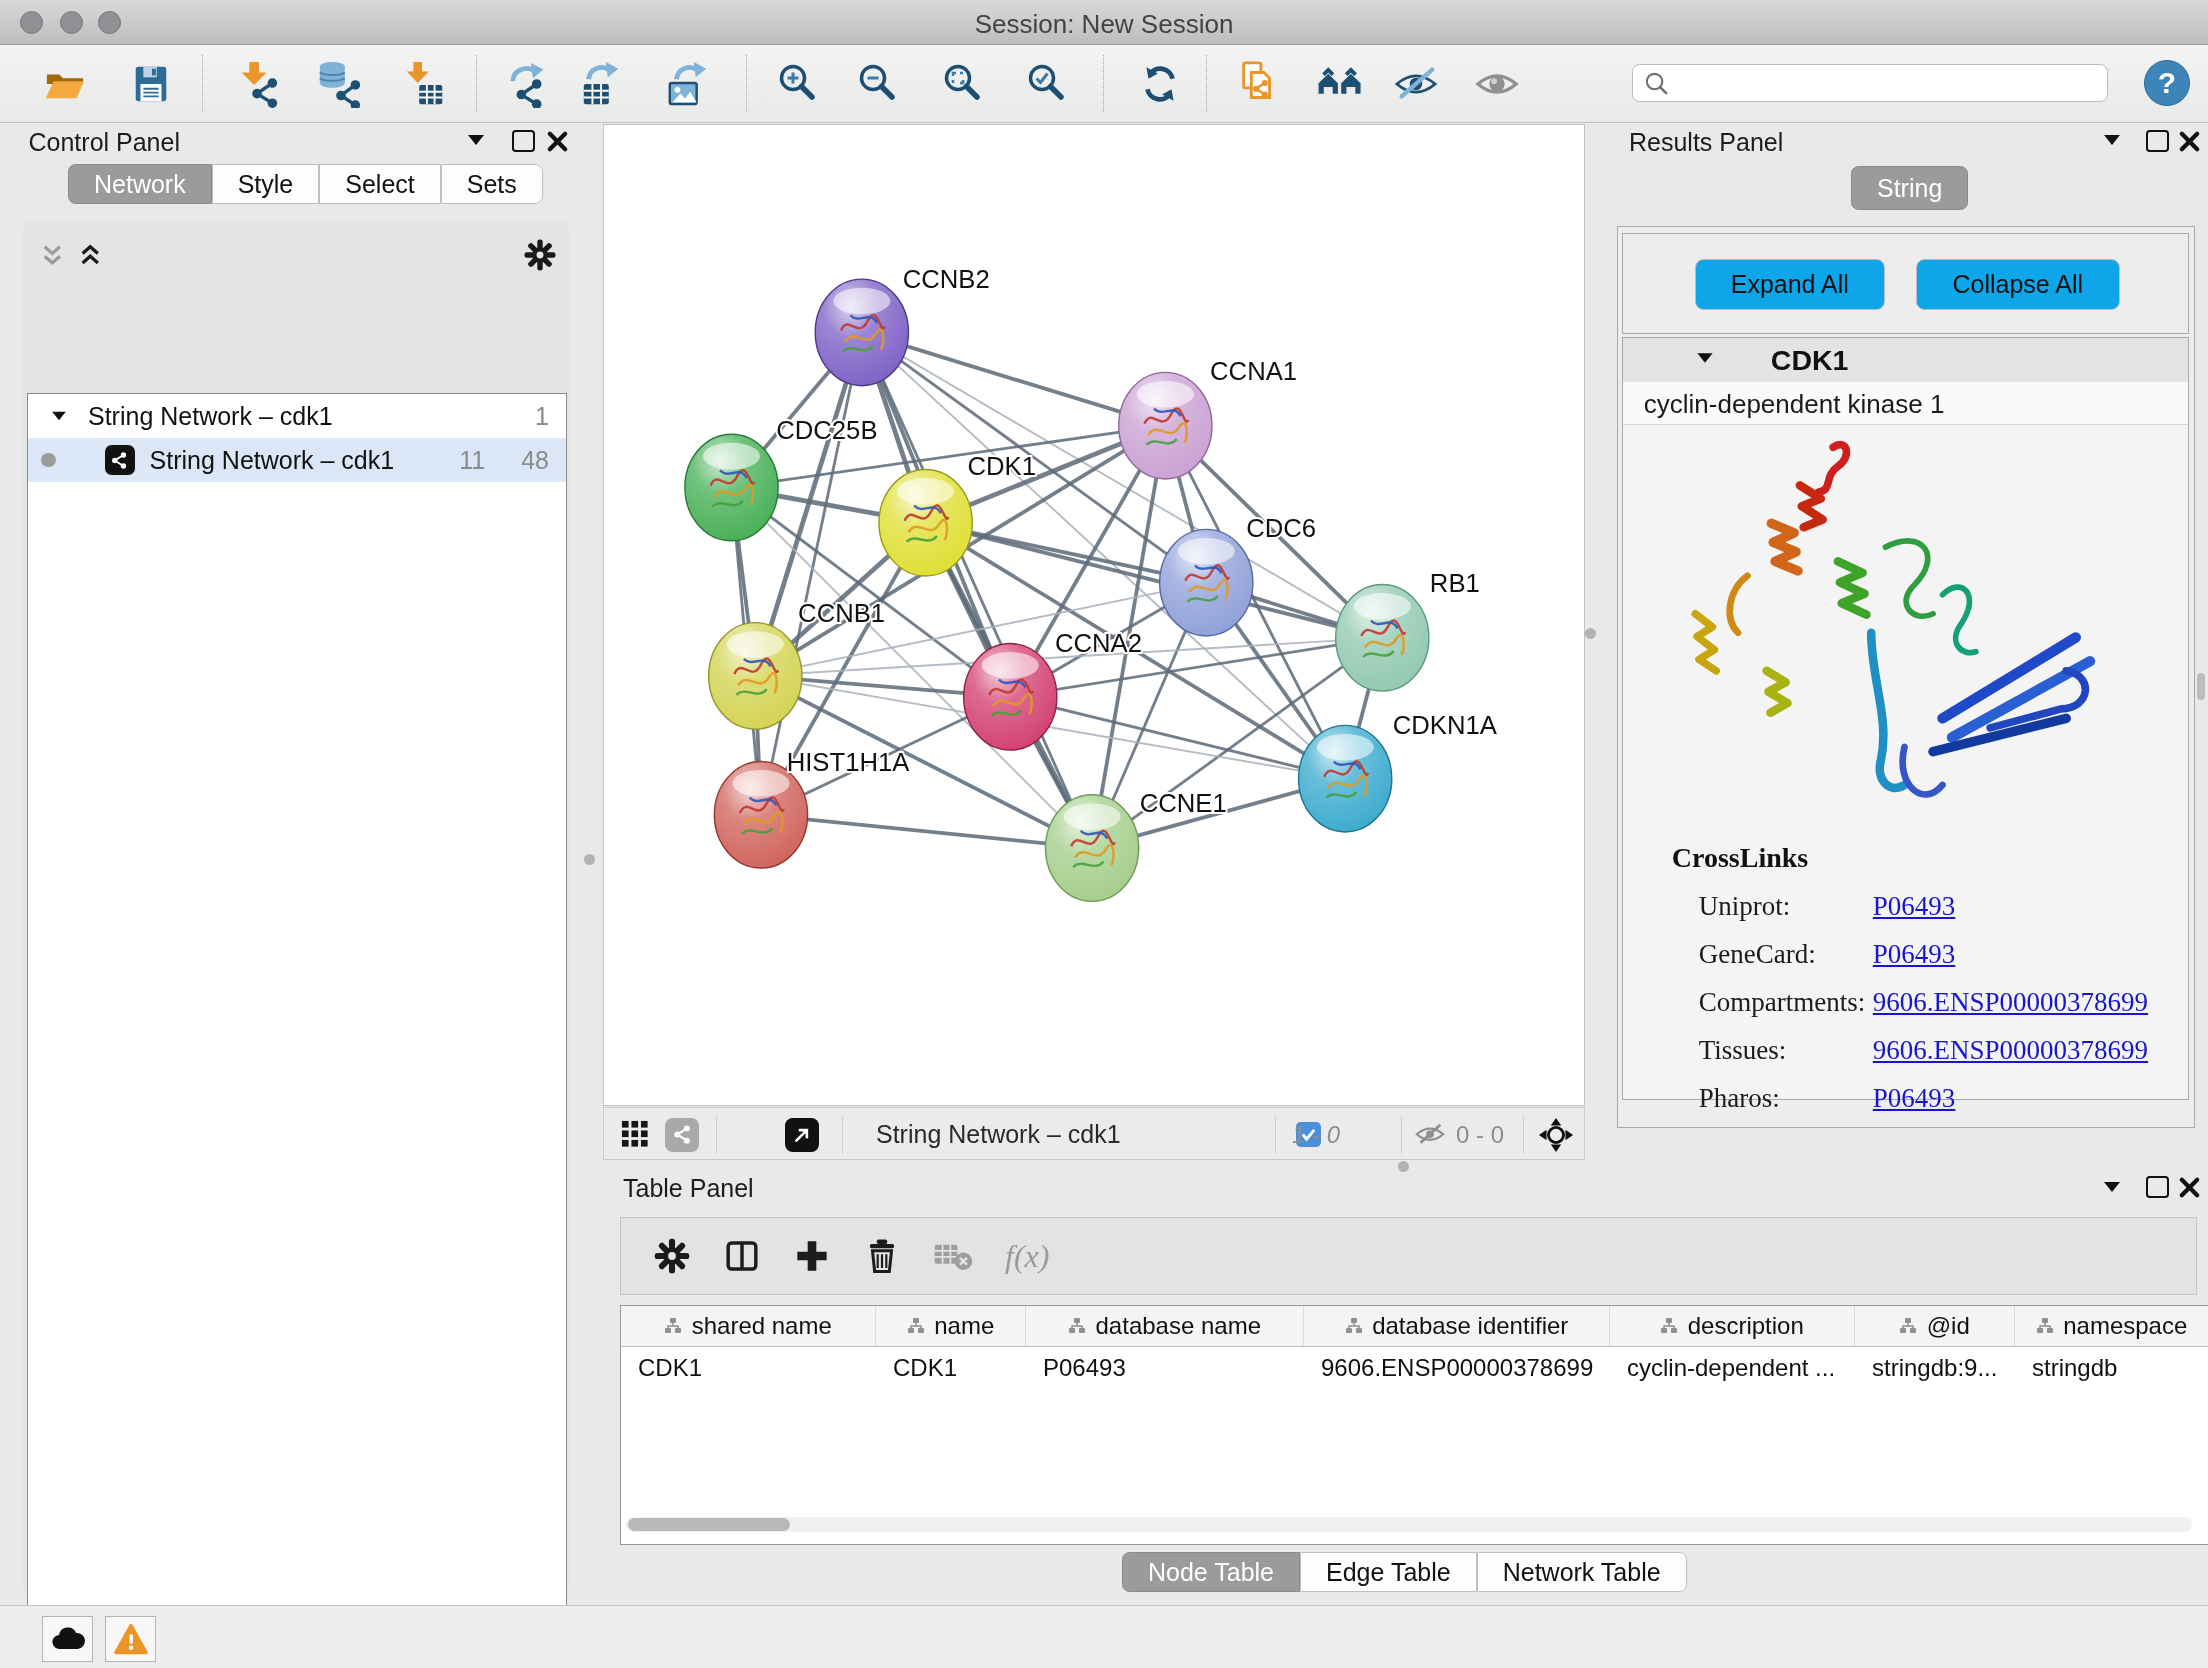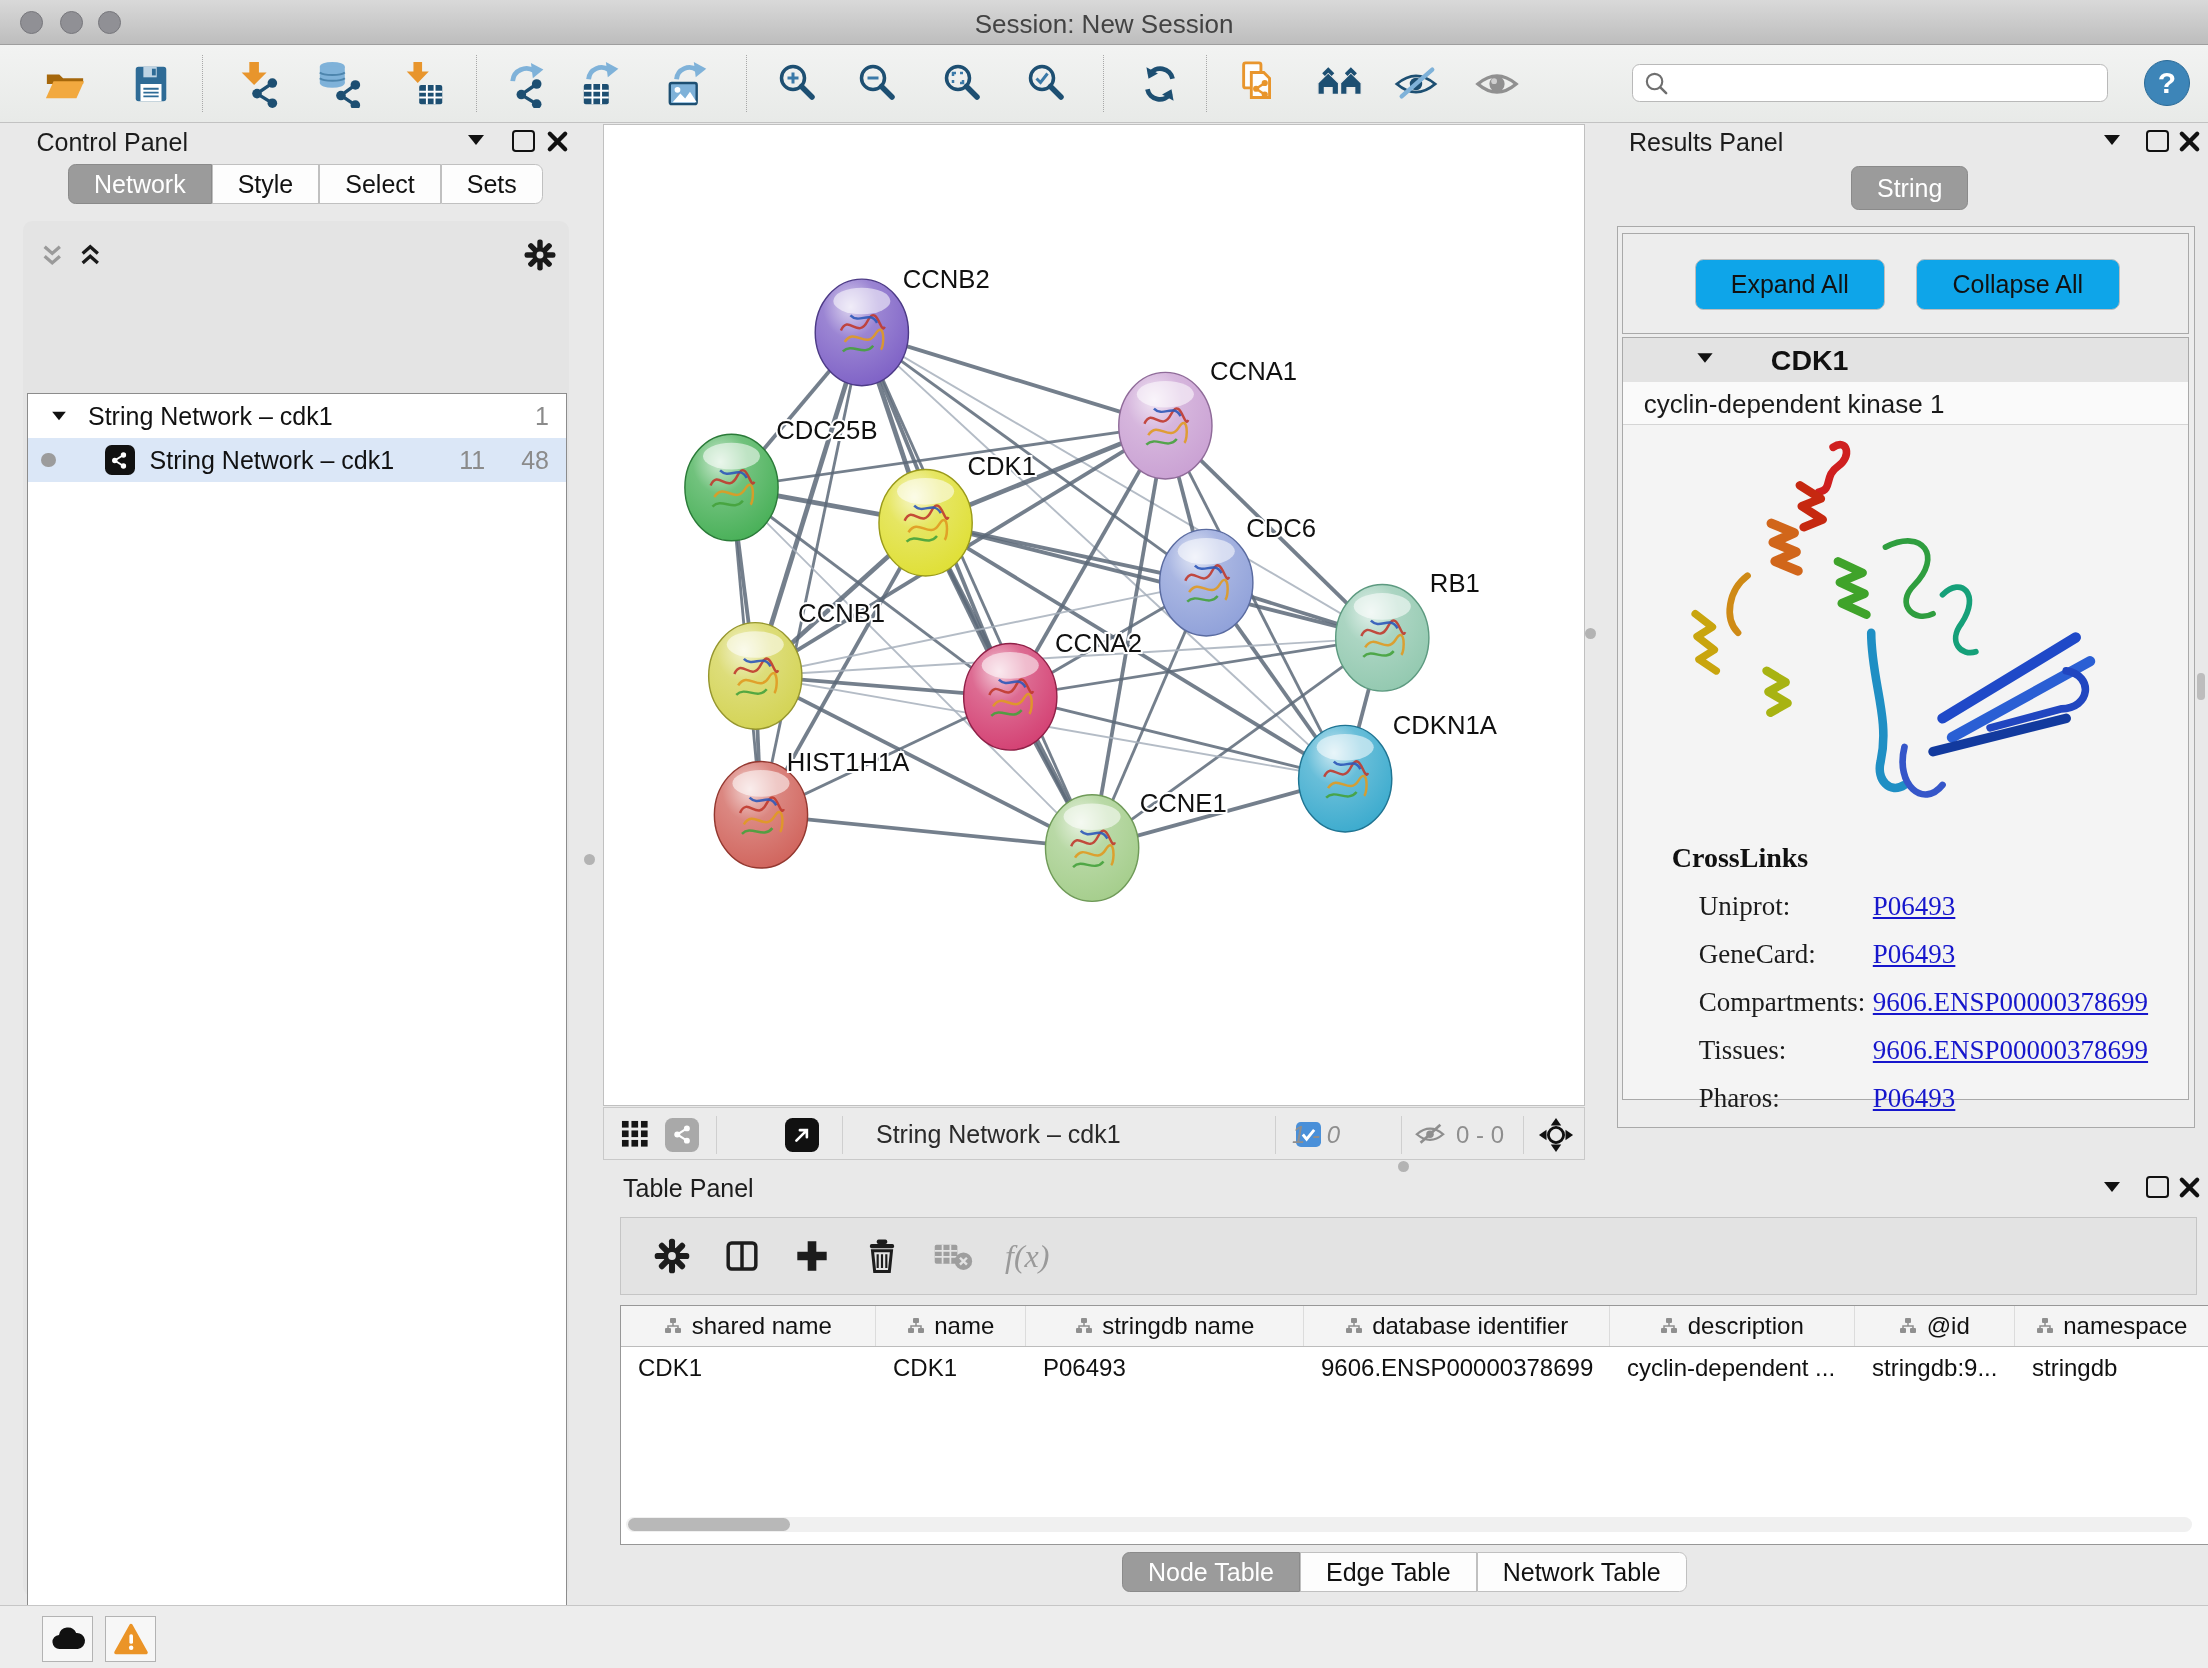--- a/index.html
+++ b/index.html
@@ -285,21 +285,21 @@
         </svg>
       </span>
     <input value="" placeholder="" style="">
   </div>
   <div class="abs helpbtn">
       <span>?</span>
     </div>
 </div>
 
 <div class="abs" style="left:0;top:122px;width:592px;height:1484px;">
-  <div class="abs ptitle" style="left:28.5px;top:5.7px;margin-left:8px;">Control Panel</div>
+  <div class="abs ptitle" style="left:28.5px;top:5.7px;">Control Panel</div>
   <div class="abs tri-down" style="left:468px;top:13.3px;"></div>
   <div class="abs floatbox" style="left:512px;top:7.6px;"></div>
   <div class="abs" style="left:546px;top:7.6px;">
       <svg width="23" height="23" viewBox="0 0 24 24">
         <path d="M4 4l16 16M20 4L4 20" stroke="#111" stroke-width="4.5" stroke-linecap="round"></path>
       </svg>
     </div>
 
   <div class="abs tabrow" style="left:68px;top:42px;" id="cp-tabs">
       <div class="tabbtn active">Network</div>
@@ -792,21 +792,21 @@
         <span>
           <svg viewBox="0 0 18 18" width="18" height="18">
             <g fill="#8f8f8f">
               <rect x="6" y="1" width="6" height="5" rx="1"></rect>
               <rect x="1" y="11" width="6" height="5" rx="1"></rect>
               <rect x="11" y="11" width="6" height="5" rx="1"></rect>
             </g>
             <path d="M9 6v3M4 11V9h10v2" stroke="#8f8f8f" stroke-width="1.5" fill="none"></path>
           </svg>
         </span>
-        <span>stringdb name</span>
+        <span>database name</span>
       </div>
       <div class="th" style="width: 306px; flex: 0 0 306px;">
         <span>
           <svg viewBox="0 0 18 18" width="18" height="18">
             <g fill="#8f8f8f">
               <rect x="6" y="1" width="6" height="5" rx="1"></rect>
               <rect x="1" y="11" width="6" height="5" rx="1"></rect>
               <rect x="11" y="11" width="6" height="5" rx="1"></rect>
             </g>
             <path d="M9 6v3M4 11V9h10v2" stroke="#8f8f8f" stroke-width="1.5" fill="none"></path>

